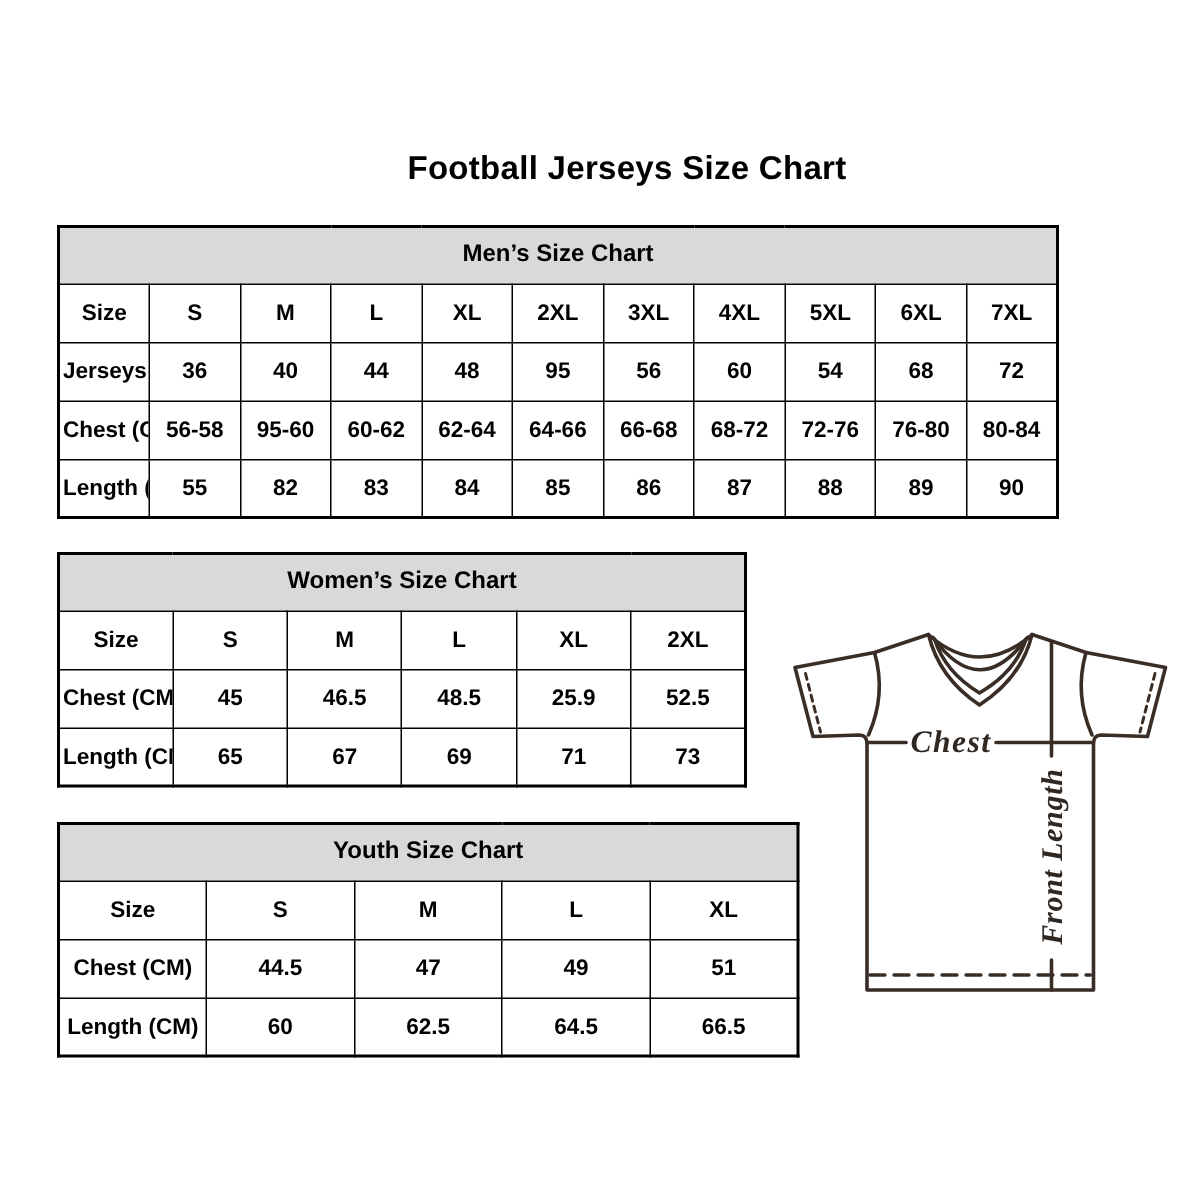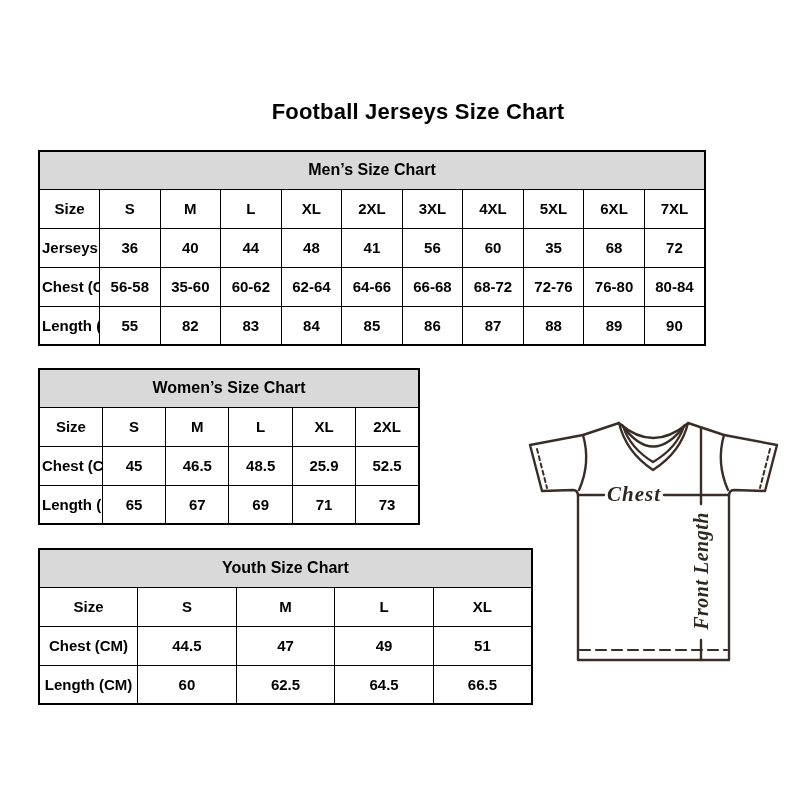--- a/index.html
+++ b/index.html
@@ -42,21 +42,21 @@
     white-space: nowrap;
   }
   table.size-table th.table-header {
     background: #d9d9d9;
     height: 38px;
     font-size: 16px;
   }
   table.size-table td { height: 39px; }
   table.size-table td.label { width: 112px; }
   #mens-table   { left: 38px; top: 150px; width: 668px; }
-  #womens-table { left: 38px; top: 368px; width: 382px; }
+  #womens-table { left: 38px; top: 368px; width: 460px; }
   #youth-table  { left: 38px; top: 548px; width: 495px; }
   .jersey-wrap {
     position: absolute;
     left: 516px;
     top: 400px;
     width: 280px;
     height: 280px;
   }
   .jersey-wrap svg { display: block; width: 280px; height: 280px; }
   .diagram-text {
@@ -92,31 +92,31 @@
           <td>5XL</td>
           <td>6XL</td>
           <td>7XL</td>
         </tr>
         <tr>
           <td class="label">Jerseys Size</td>
           <td>36</td>
           <td>40</td>
           <td>44</td>
           <td>48</td>
-          <td>41</td>
+          <td>95</td>
           <td>56</td>
           <td>60</td>
-          <td>35</td>
+          <td>54</td>
           <td>68</td>
           <td>72</td>
         </tr>
         <tr>
           <td class="label">Chest (CM)</td>
           <td>56-58</td>
-          <td>35-60</td>
+          <td>95-60</td>
           <td>60-62</td>
           <td>62-64</td>
           <td>64-66</td>
           <td>66-68</td>
           <td>68-72</td>
           <td>72-76</td>
           <td>76-80</td>
           <td>80-84</td>
         </tr>
         <tr>

